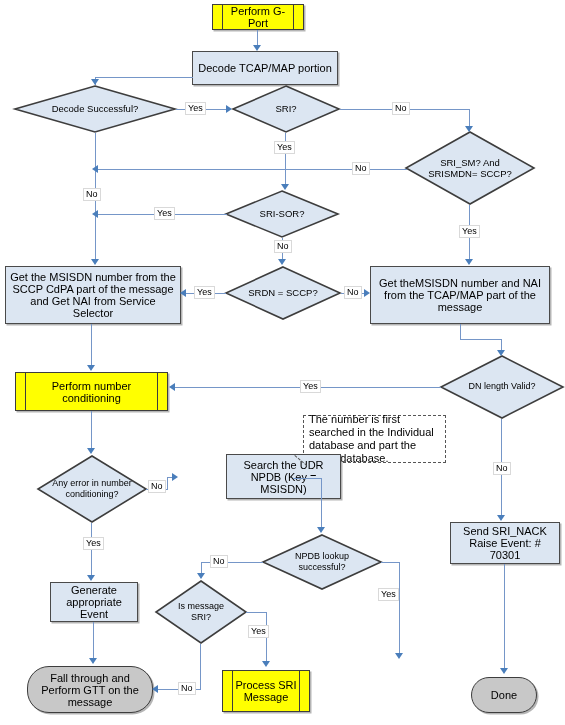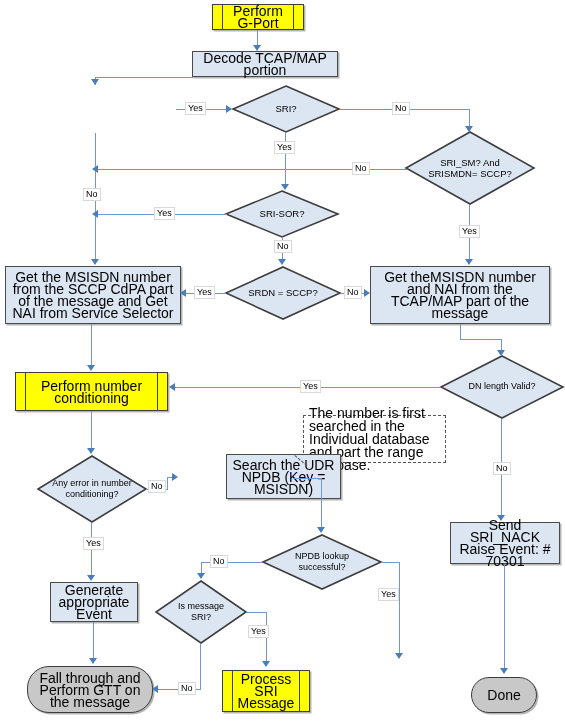--- a/index.html
+++ b/index.html
@@ -18,30 +18,30 @@
     overflow: hidden;
   }
   
   .node {
     position: absolute;
     box-sizing: border-box;
     display: flex;
     align-items: center;
     justify-content: center;
     text-align: center;
-    font-size: 14px;
+    font-size: 11px;
     line-height: 12px;
     color: #000000;
   }
   
   .process {
     background: #dce6f2;
     border: 1.5px solid #4a4a4a;
     box-shadow: 1.5px 1.5px 0 rgba(90,90,90,0.45);
-    padding: 8px 4px;
+    padding: 16px 4px;
   }
   
   .predef {
     background: #ffff00;
     border: 1.5px solid #3d3d3d;
     box-shadow: 1.5px 1.5px 0 rgba(90,90,90,0.45);
     padding: 2px 12px;
   }
   .predef::before,
   .predef::after {
@@ -138,20 +138,26 @@
 <div id="canvas">
 
   <div class="node predef" style="left:212px; top:4px; width:92px; height:26px;">
     <span>Perform G-Port</span>
   </div>
 
   <div class="node process" style="left:192px; top:51px; width:146px; height:26px;">
     <span>Decode TCAP/MAP portion</span>
   </div>
 
+  <div class="decision" style="left:14px; top:85px; width:162px; height:48px;">
+    <svg width="162" height="48" viewBox="0 0 162 48">
+      <polygon points="81,1 161,24 81,47 1,24" fill="#dce6f2" stroke="#3d3d3d" stroke-width="1.6"></polygon>
+    </svg>
+    <span class="dlabel">Decode Successful?</span>
+  </div>
 
   <div class="decision" style="left:232px; top:85px; width:108px; height:48px;">
     <svg width="108" height="48" viewBox="0 0 108 48">
       <polygon points="54,1 107,24 54,47 1,24" fill="#dce6f2" stroke="#3d3d3d" stroke-width="1.6"></polygon>
     </svg>
     <span class="dlabel">SRI?</span>
   </div>
 
   <div class="decision" style="left:405px; top:131px; width:130px; height:74px;">
     <svg width="130" height="74" viewBox="0 0 130 74">

